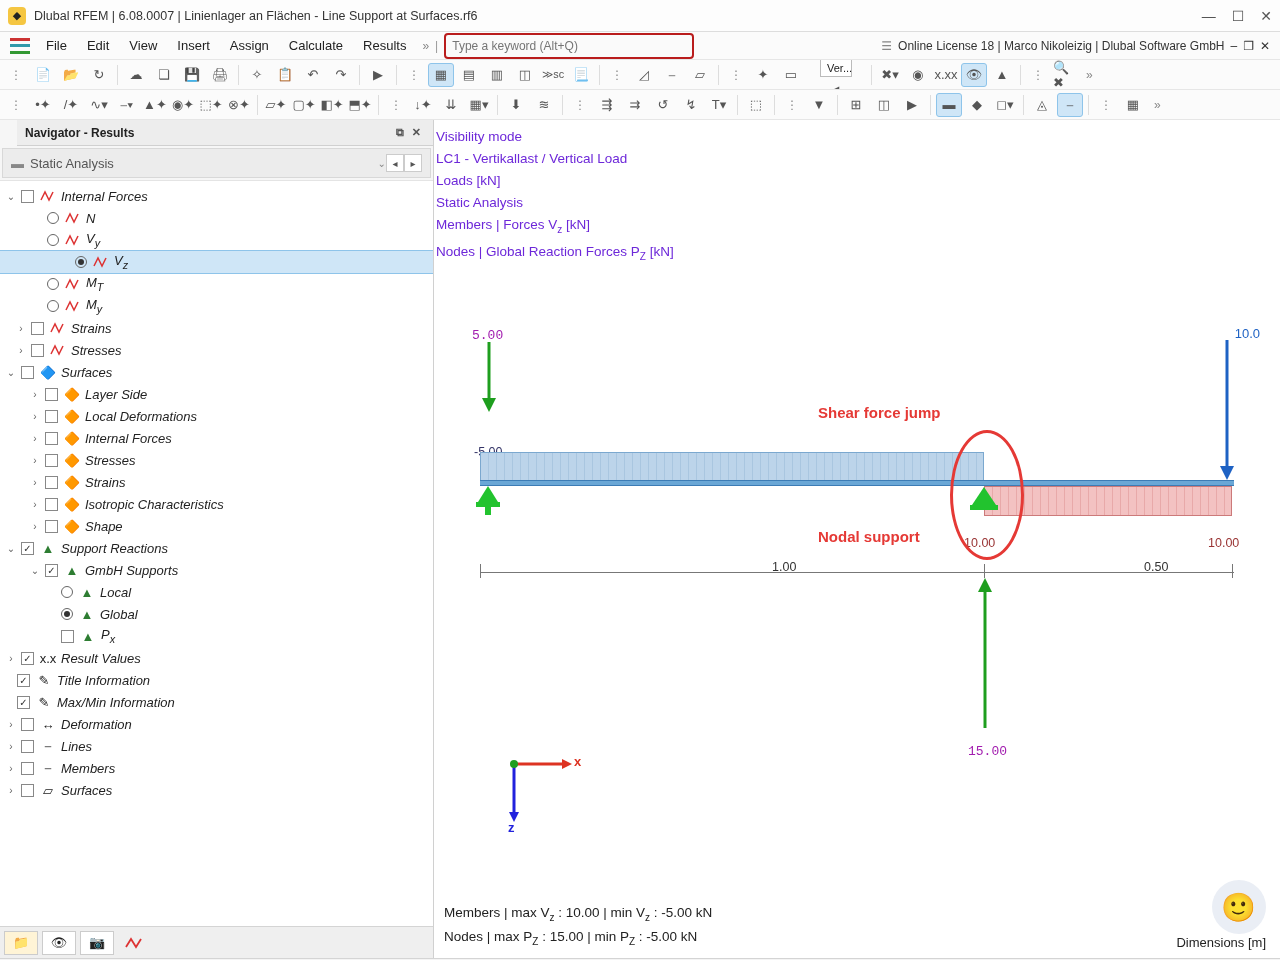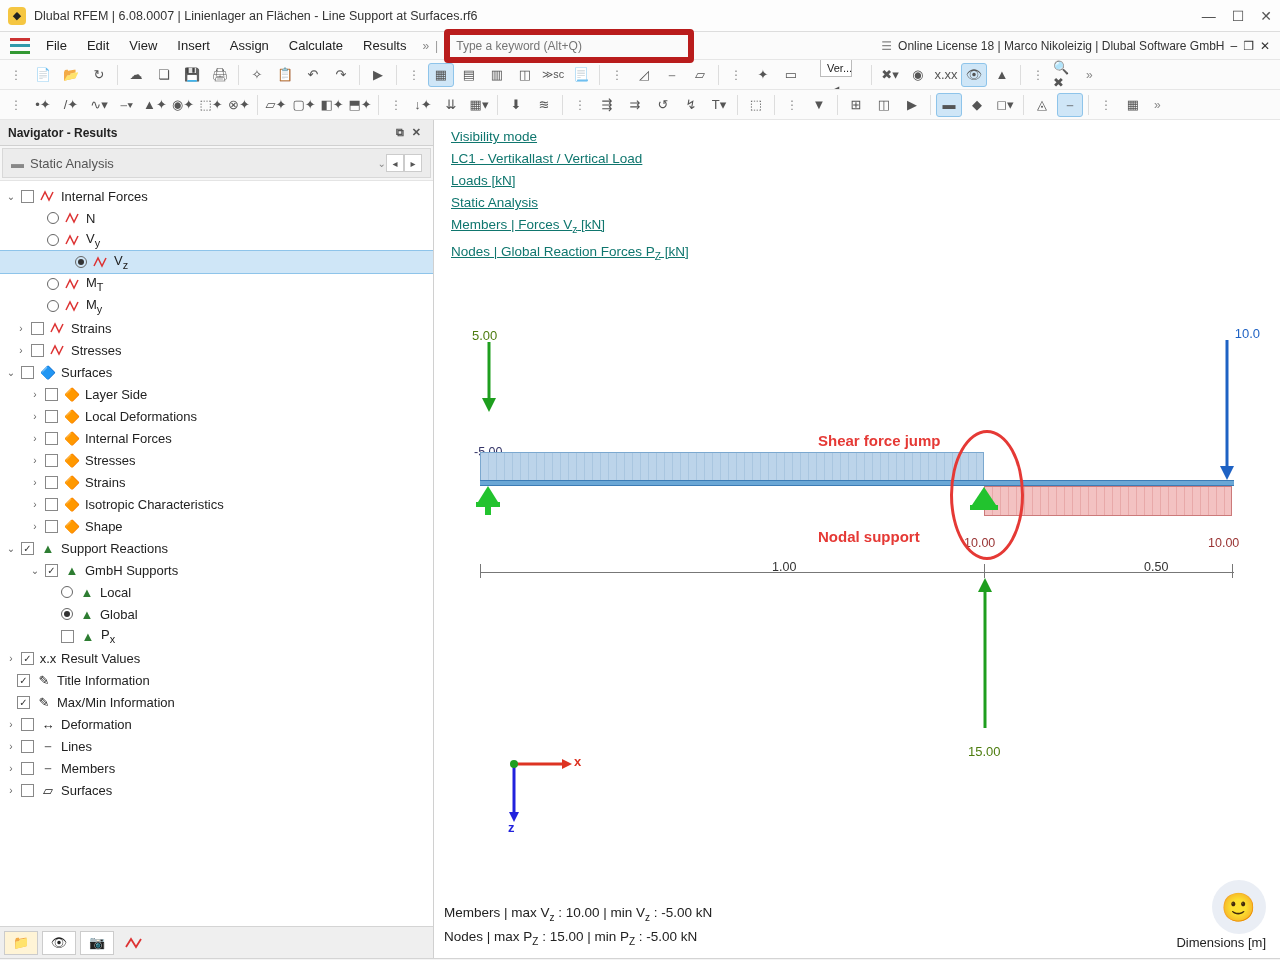--- a/index.html
+++ b/index.html
@@ -11,73 +11,73 @@
   .winbtns { display:flex; gap:16px; font-size:14px; color:#555;}
   .winbtns span { cursor:pointer; }
   .menubar { height:28px; display:flex; align-items:center; padding:0 4px; border-bottom:1px solid #e6e6e6; background:#fbfbfb;}
   .menubar .logo { width:20px; height:16px; margin:0 6px; display:flex; flex-direction:column; justify-content:space-between;}
   .menubar .logo span{height:3px; background:#c33; display:block;}
   .menubar .logo span:nth-child(2){background:#39a;}
   .menubar .logo span:nth-child(3){background:#393;}
   .menuitem { padding:4px 10px; cursor:pointer; font-size:13px;}
   .chev { padding:0 6px; color:#888; }
   .searchbox { flex:0 0 250px; margin-left:6px; }
-  .searchbox input { width:100%; border:6px solid #b91c1c; border-radius:4px; padding:4px 6px; font-size:12px; color:#888; background:#fafafa;}
+  .searchbox input { width:100%; border:2px solid #b91c1c; border-radius:4px; padding:4px 6px; font-size:12px; color:#888; background:#fafafa;}
   .menubar .licenseinfo { margin-left:auto; font-size:12px; color:#333; padding-right:6px; display:flex; align-items:center; gap:6px;}
   .licenseinfo .ico{color:#888;}
   .toolbar { height:30px; display:flex; align-items:center; padding:2px 4px; gap:2px; border-bottom:1px solid #e6e6e6; background:#fbfbfb; overflow:hidden;}
   .toolbar .tbtn { width:26px; height:24px; display:flex; align-items:center; justify-content:center; border:1px solid transparent; border-radius:3px; font-size:13px; color:#555; cursor:pointer; }
   .toolbar .sep { width:1px; height:20px; background:#ddd; margin:0 3px;}
   .toolbar .tbtn.blue { background:#cfe6f7; border-color:#8ec4ea;}
   .toolbar .lcbox{ border:1px solid #bbb; padding:2px 6px; font-size:11px; background:#fff; margin:0 2px;}
   
   .i1{color:#e08a1e;} .i2{color:#1e88e5;} .i3{color:#2e7d32;} .i4{color:#8e24aa;} .i5{color:#d81b60;}
   .main { display:flex; height:838px; }
   
   .leftpanel { width:434px; border-right:1px solid #d0d0d0; display:flex; flex-direction:column; background:#f6f6f6;}
-  .panelhdr { height:26px; display:flex; align-items:center; padding:0 8px; font-weight:600; background:#ededed; border-bottom:1px solid #d0d0d0;}
+  .panelhdr { height:26px; display:flex; align-items:center; padding:0 8px; font-weight:600; background:#ededed; border-bottom:1px solid #d0d0d0;margin-left:17px;}
   .panelhdr .spacer{flex:1;}
   .panelhdr .dock{font-size:11px; color:#555; padding:0 4px; cursor:pointer;}
   .combo { height:30px; margin:2px; background:#ececec; border:1px solid #d8d8d8; display:flex; align-items:center; padding:0 8px; font-size:13px; color:#555;}
   .combo .spacer{flex:1;}
   .combo .nav{display:flex; gap:0;}
   .combo .nav span{ border:1px solid #ccc; width:18px; height:18px; display:flex; align-items:center;justify-content:center; font-size:10px; background:#fff;}
   .tree { flex:1; overflow:auto; background:#fff; padding:4px 0; font-size:13px; border-top:1px solid #e4e4e4;}
   .trow { display:flex; align-items:center; height:22px; padding:0 4px; cursor:default; white-space:nowrap;}
   .trow.sel { background:#cfe6f7; outline:1px solid #8ec4ea;}
   .tw { display:inline-block; width:14px; text-align:center; color:#666; font-size:10px;}
   .cb { width:13px; height:13px; border:1px solid #888; margin:0 3px; display:inline-flex; align-items:center;justify-content:center; font-size:10px; background:#fff;}
   .cb.checked::after{content:"✓"; color:#333;}
   .radio{width:12px;height:12px;border:1px solid #666;border-radius:50%; margin:0 3px; display:inline-block; position:relative;}
   .radio.checked::after{content:""; position:absolute; inset:2px; background:#333; border-radius:50%;}
   .tico { width:18px; display:inline-flex; align-items:center; justify-content:center; margin:0 2px;}
   .tico svg{display:block;}
-  .tlabel{padding-left:2px;}
+  .tlabel{padding-left:2px;font-style:italic;}
   .leftbtm { height:32px; border-top:1px solid #d4d4d4; background:#efefef; display:flex; align-items:center; gap:4px; padding:0 4px;}
   .leftbtm .bb{width:34px;height:24px;border:1px solid #ccc;background:#fff;display:flex;align-items:center;justify-content:center;font-size:13px;cursor:pointer;}
   
   .canvas { flex:1; position:relative; background:#fff;}
-  .ovtext { position:absolute; left:17px; top:6px; font-size:13.5px; line-height:22px; color:#0f766e;text-decoration:underline;}
+  .ovtext { position:absolute; left:2px; top:6px; font-size:13.5px; line-height:22px; color:#6d28d9;}
   .ovtext sub{font-size:10px;}
   .beam { position:absolute; left:46px; top:360px; width:754px; height:6px; background:#6aa7d6; border-top:1px solid #3d7cb5; border-bottom:1px solid #3d7cb5;}
   
   .shearNeg { position:absolute; left:46px; top:332px; width:504px; height:30px; background:repeating-linear-gradient(90deg,#bcd4ea 0,#bcd4ea 7px,#a9c6e0 7px,#a9c6e0 8px); border:1px solid #7ba8cf;}
   .shearPos { position:absolute; left:550px; top:366px; width:248px; height:30px; background:repeating-linear-gradient(90deg,#f3c2c2 0,#f3c2c2 7px,#e8a9a9 7px,#e8a9a9 8px); border:1px solid #cc7a7a;}
   
   .support { position:absolute; width:28px; height:28px; display:flex; align-items:center; justify-content:center;}
   .support svg{display:block;}
   
   .dimline{position:absolute; left:46px; top:444px; width:754px; height:18px;}
   .dimline .ln{position:absolute; top:8px; left:0; right:0; height:1px; background:#777;}
   .dimtick{position:absolute; top:0; width:1px; height:14px; background:#777;}
   .dimlbl{position:absolute; top:-4px; font-size:12.5px; color:#333;margin-left:48px;}
   
   .arr{position:absolute;}
   .arrlbl{position:absolute; font-size:13px; font-weight:500;}
-  .green{color:#4d7c0f;} .blue{color:#1e62c4;}
+  .green{color:#a21caf;font-family:Liberation Mono, monospace;} .blue{color:#1e62c4;}
   
   .anno{position:absolute; font-size:15px; font-weight:600; color:#e53935; text-shadow:0 0 4px #fff, 0 0 4px #fff;}
   .ellipse{position:absolute; border:3px solid #e53935; border-radius:50%;}
   
   .gizmo{position:absolute; left:70px; top:634px;}
   .gizlbl{position:absolute; font-size:13px; font-weight:600;}
   .btmtext{position:absolute; left:10px; bottom:6px; font-size:13.5px; line-height:20px;}
   .btmtext sub{font-size:10px;}
   .avatar{position:absolute; right:14px; bottom:24px; width:54px; height:54px; border-radius:50%; background:#eaeef5; display:flex;align-items:center;justify-content:center; font-size:28px;}
   .dimunit{position:absolute; right:14px; bottom:8px; font-size:13px;}
@@ -499,21 +499,21 @@
           <rect x="11" y="23" width="6" height="8" fill="#22c32e"></rect>
         </svg>
     </div>
     <div class="support" style="left:536px; top:366px;">
       <svg width="28" height="30">
           <polygon points="14,2 2,20 26,20" fill="#22c32e"></polygon>
           <rect x="0" y="20" width="28" height="5" fill="#22c32e"></rect>
         </svg>
     </div>
 
-    <div class="anno" style="left:384px; top:284px;margin-top:28px;">Shear force jump</div>
+    <div class="anno" style="left:384px; top:284px;">Shear force jump</div>
     <div class="anno" style="left:384px; top:408px;">Nodal support</div>
     <div class="ellipse" style="left:516px; top:310px; width:74px; height:130px;"></div>
 
     <div class="dimline">
       <div class="ln"></div>
       <div class="dimtick" style="left:0"></div>
       <div class="dimtick" style="left:504px"></div>
       <div class="dimtick" style="left:752px"></div>
       <div class="dimlbl" style="left:244px">1.00</div>
       <div class="dimlbl" style="left:616px">0.50</div>

